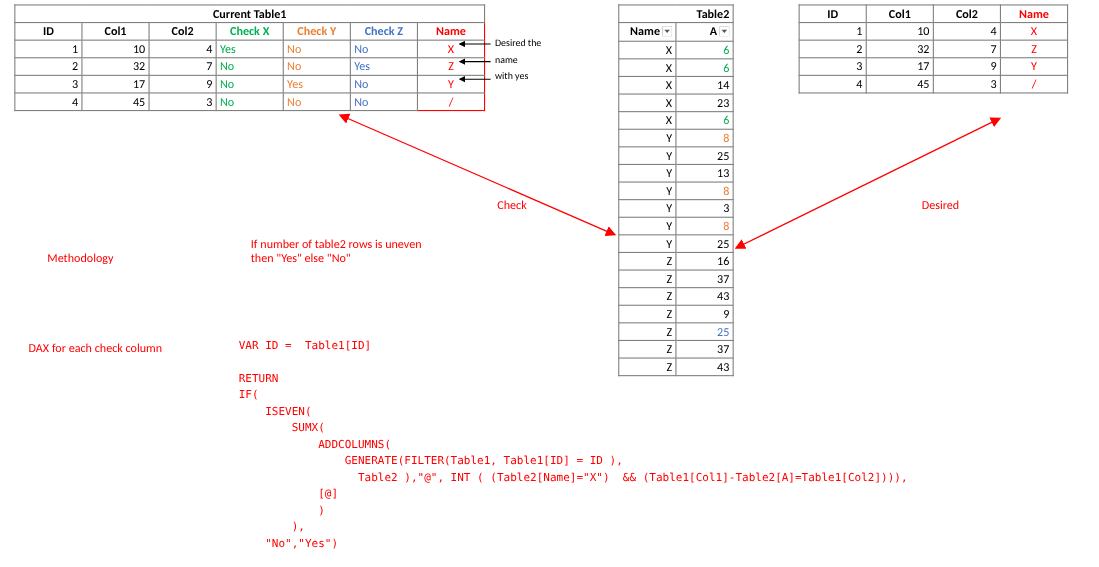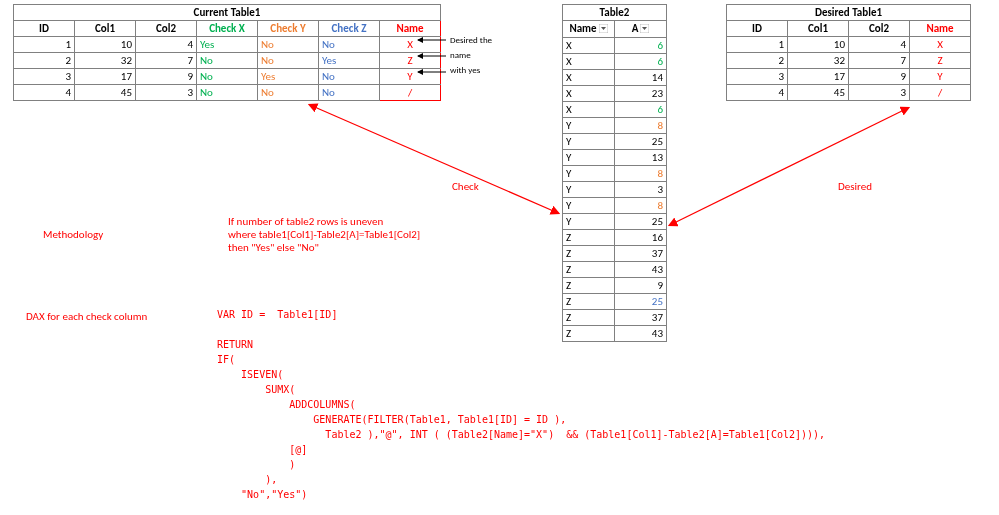--- a/index.html
+++ b/index.html
@@ -42,21 +42,21 @@
   .red { color: #ff0000; }
   .red-border-right { border-right: 1px solid #ff0000 !important; }
   .red-border-left { border-left: 1px solid #ff0000 !important; }
   .red-border-bottom { border-bottom: 1px solid #ff0000 !important; }
   .red-border-top { border-top: 1px solid #ff0000 !important; }
 
   #current-table { left: 13px; top: 4px; }
   #current-table th, #current-table td { width: 54px; }
 
   #table2 { left: 562px; top: 4px; }
-  #table2 th, #table2 td { width: 45px; }
+  #table2 th, #table2 td { width: 45px; text-align: right; }
 
   #desired-table { left: 726px; top: 4px; }
   #desired-table th, #desired-table td { width: 54px; }
 
   .filter-icon {
     display: inline-block;
     margin-left: 2px;
     vertical-align: middle;
   }
   .annot {
@@ -244,23 +244,20 @@
       </tr>
       <tr>
         <td class="txt-left">Z</td>
         <td class="num-right ">43</td>
       </tr>
     </tbody>
 </table>
 
 <table id="desired-table">
   <tbody>
-      <tr class="title-row">
-        <th colspan="4">Desired Table1</th>
-      </tr>
   <tr>
     <th>ID</th>
     <th>Col1</th>
     <th>Col2</th>
     <th class="red">Name</th>
   </tr>
   </tbody>
     <tbody id="desired-body">
       <tr>
         <td class="num-right">1</td>
@@ -312,21 +309,20 @@
     <marker id="rah2s" markerWidth="8" markerHeight="8" refX="2" refY="4" orient="auto">
         <path d="M8,0 L0,4 L8,8 Z" fill="#ff0000"></path>
       </marker>
   </defs>
   <line x1="10" y1="125" x2="248" y2="8" stroke="#ff0000" stroke-width="1.2" marker-end="url(#rah2)" marker-start="url(#rah2s)"></line>
 </svg>
 
 <div class="label" style="left:43px; top:228px;">Methodology</div>
 <div class="label" style="left:212px; top:215px;margin-left:16px;">
   <div>If number of table2 rows is uneven</div>
-  <div>where table1[Col1]-Table2[A]=Table1[Col2]</div>
   <div>then "Yes" else "No"</div>
 </div>
 
 <div class="label" style="left:26px; top:310px;">DAX for each check column</div>
 <div class="code" style="left:217px; top:307px;">VAR ID =  Table1[ID]
 
 RETURN
 IF(
     ISEVEN(
         SUMX(

